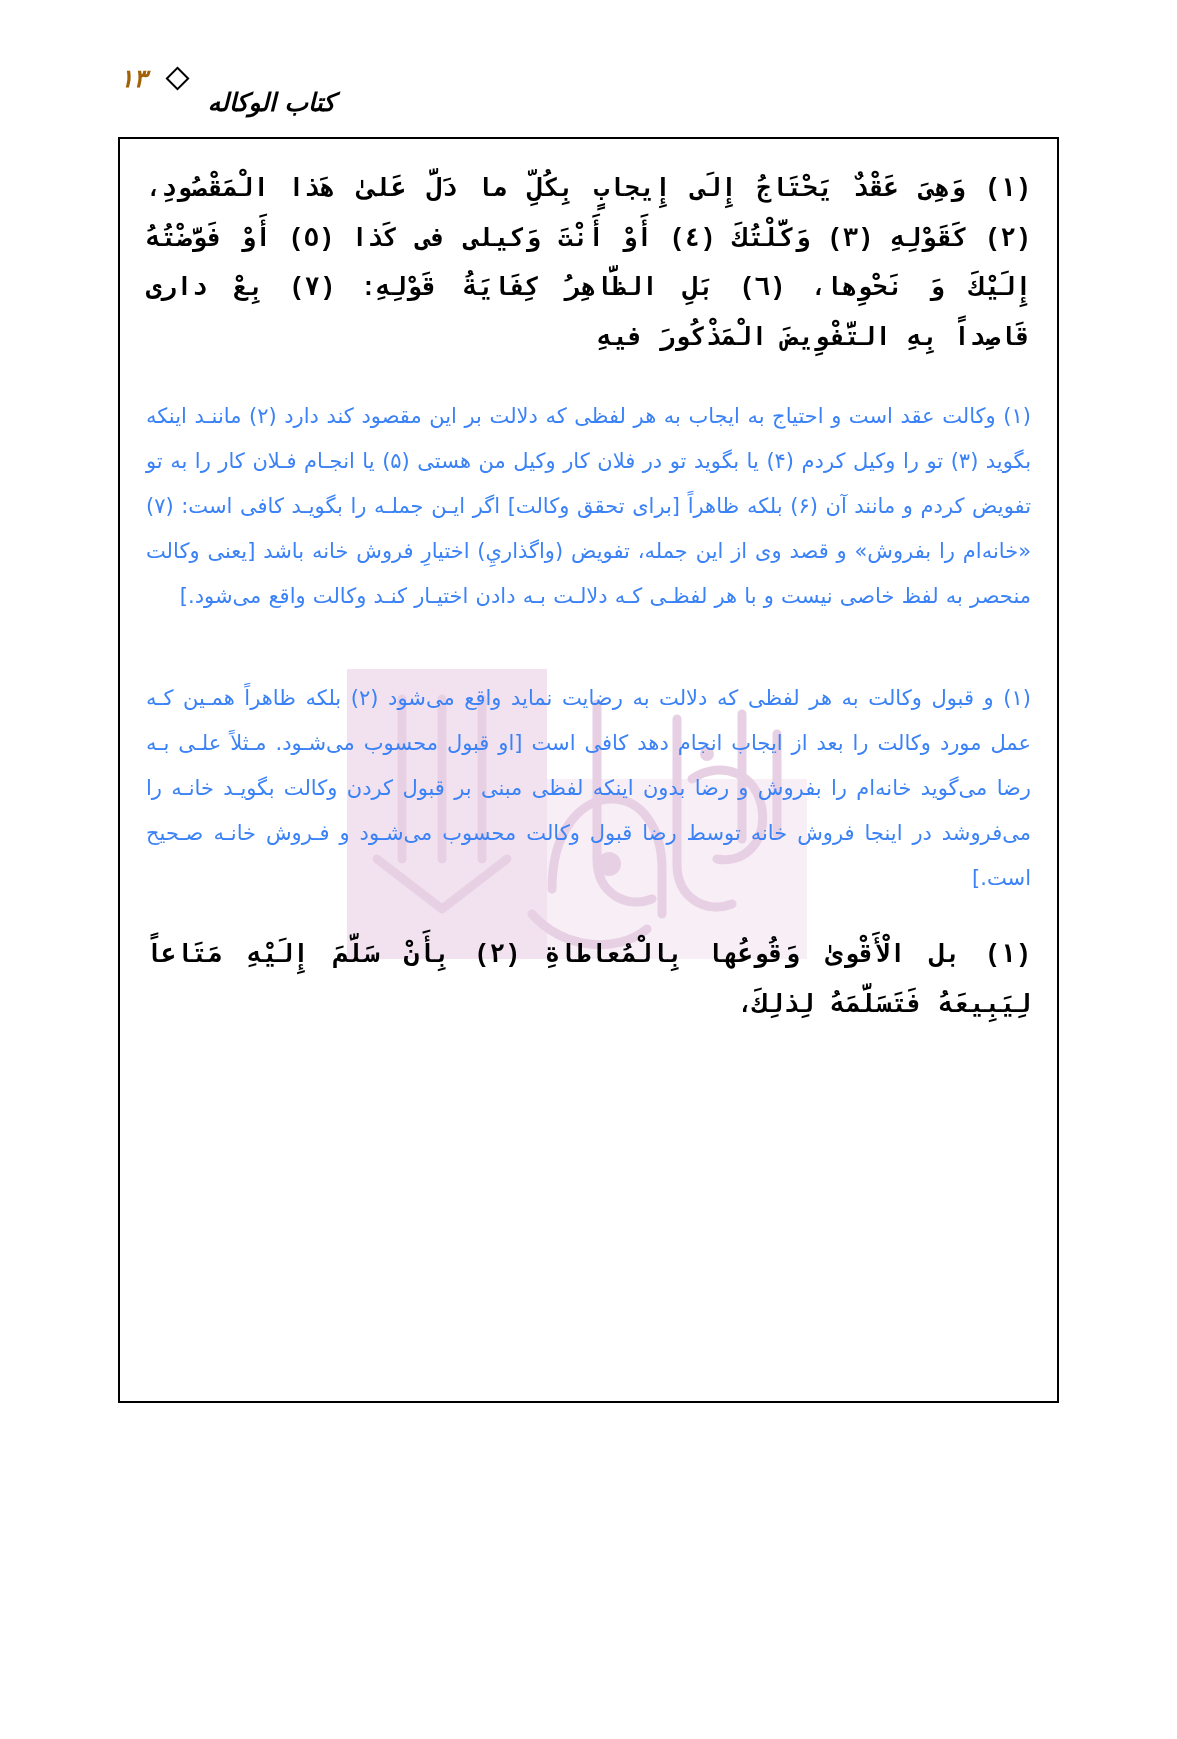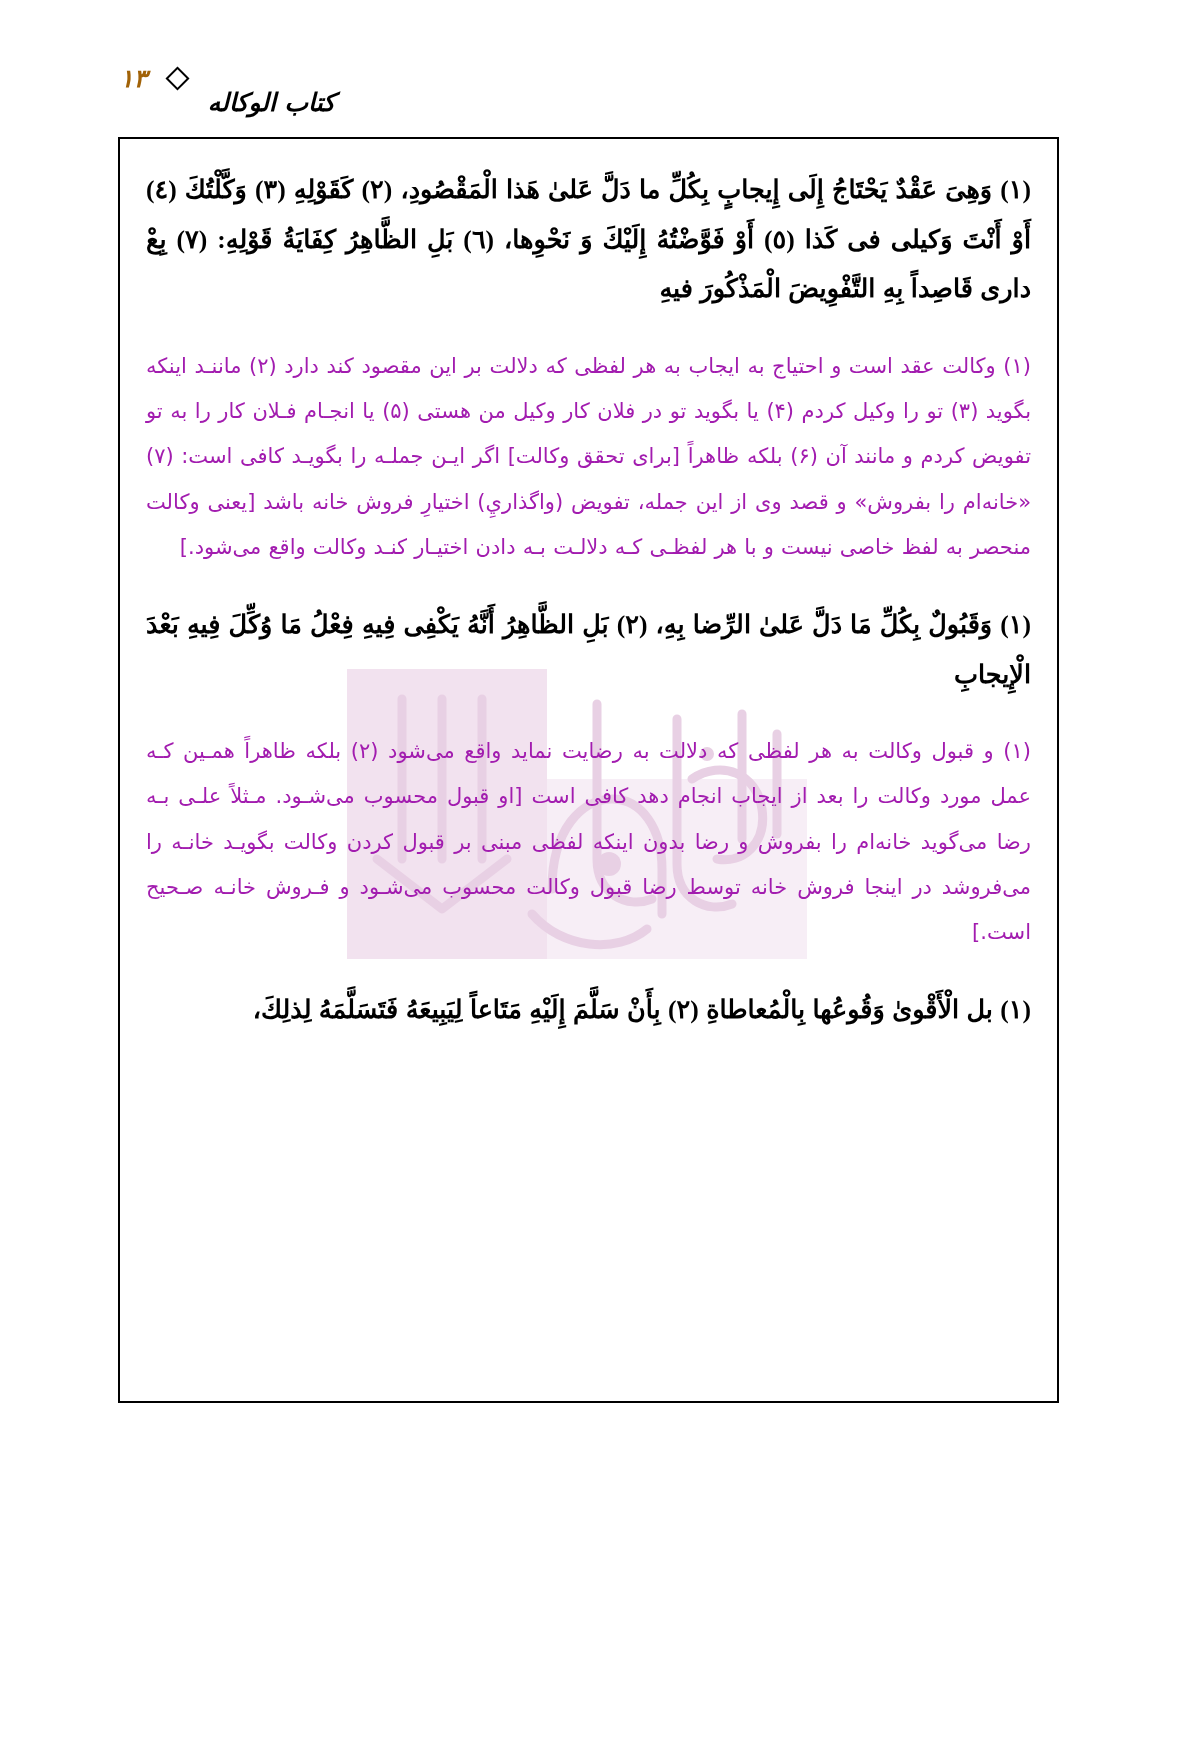--- a/index.html
+++ b/index.html
@@ -93,40 +93,40 @@
     height: 310px;
     pointer-events: none;
     opacity: 1;
   }
   .watermark svg { display:block; width:100%; height:100%; }
 
   
   .matn {
     direction: rtl;
     text-align: justify;
-    font-family: Liberation Serif, serif;
+    font-family: Liberation Mono, monospace;
     font-weight: bold;
     font-size: 25.5px;
     line-height: 1.95;
     color: #000;
     margin: 0 0 4px 0;
     word-spacing: 1px;
   }
   .matn:last-child { margin-bottom: 0; }
 
   
   .sharh {
     direction: rtl;
     text-align: justify;
     text-align-last: right;
     font-family: "DejaVu Sans", sans-serif;
     font-weight: normal;
     font-size: 21px;
     line-height: 2.15;
-    color: #a21caf;
+    color: #3b82f6;
     margin: 0;
     word-spacing: 0.5px;
   }
 
   .blk { margin-bottom: 30px; }
   .blk:last-child { margin-bottom: 0; }
   .gap-sm { height: 16px; }
   .gap-md { height: 26px; }
 </style>
 </head>
@@ -168,21 +168,20 @@
 
     <div class="frame-content">
 
       <div class="blk">
         <p class="matn">(١) وَهِىَ عَقْدٌ يَحْتَاجُ إِلَى إِيجابٍ بِكُلِّ ما دَلَّ عَلىٰ هَذا الْمَقْصُودِ، (٢) كَقَوْلِهِ (٣) وَكَّلْتُكَ (٤) أَوْ أَنْتَ وَكيلى فى كَذا (٥) أَوْ فَوَّضْتُهُ إِلَيْكَ وَ نَحْوِها، (٦) بَلِ الظَّاهِرُ كِفَايَةُ قَوْلِهِ: (٧) بِعْ دارى قَاصِداً بِهِ التَّفْوِيضَ الْمَذْكُورَ فيهِ</p>
         <div class="gap-md"></div>
         <p class="sharh">(١) وكالت عقد است و احتياج به ايجاب به هر لفظى كه دلالت بر اين مقصود كند دارد (٢) ماننـد اينكه بگويد (٣) تو را وكيل كردم (۴) يا بگويد تو در فلان كار وكيل من هستى (۵) يا انجـام فـلان كار را به تو تفويض كردم و مانند آن (۶) بلكه ظاهراً [براى تحقق وكالت] اگر ايـن جملـه را بگويـد كافى است: (٧) «خانه‌ام را بفروش» و قصد وى از اين جمله، تفويض (واگذاريِ) اختيارِ فروش خانه باشد [يعنى وكالت منحصر به لفظ خاصى نيست و با هر لفظـى كـه دلالـت بـه دادن اختيـار كنـد وكالت واقع مى‌شود.]</p>
       </div>
 
       <div class="blk">
-        <p class="matn">(١) وَقَبُولٌ بِكُلِّ مَا دَلَّ عَلىٰ الرِّضا بِهِ، (٢) بَلِ الظَّاهِرُ أَنَّهُ يَكْفِى فِيهِ فِعْلُ مَا وُكِّلَ فِيهِ بَعْدَ الْإِيجابِ</p>
         <div class="gap-md"></div>
         <p class="sharh">(١) و قبول وكالت به هر لفظى كه دلالت به رضايت نمايد واقع مى‌شود (٢) بلكه ظاهراً همـين كـه عمل مورد وكالت را بعد از ايجاب انجام دهد كافى است [او قبول محسوب مى‌شـود. مـثلاً علـى بـه رضا مى‌گويد خانه‌ام را بفروش و رضا بدون اينكه لفظى مبنى بر قبول كردن وكالت بگويـد خانـه را مى‌فروشد در اينجا فروش خانه توسط رضا قبول وكالت محسوب مى‌شـود و فـروش خانـه صـحيح است.]</p>
       </div>
 
       <div class="blk">
         <p class="matn">(١) بل الْأَقْوىٰ وَقُوعُها بِالْمُعاطاةِ (٢) بِأَنْ سَلَّمَ إِلَيْهِ مَتَاعاً لِيَبِيعَهُ فَتَسَلَّمَهُ لِذلِكَ،</p>
         <div class="gap-sm"></div>
       </div>
 
 

